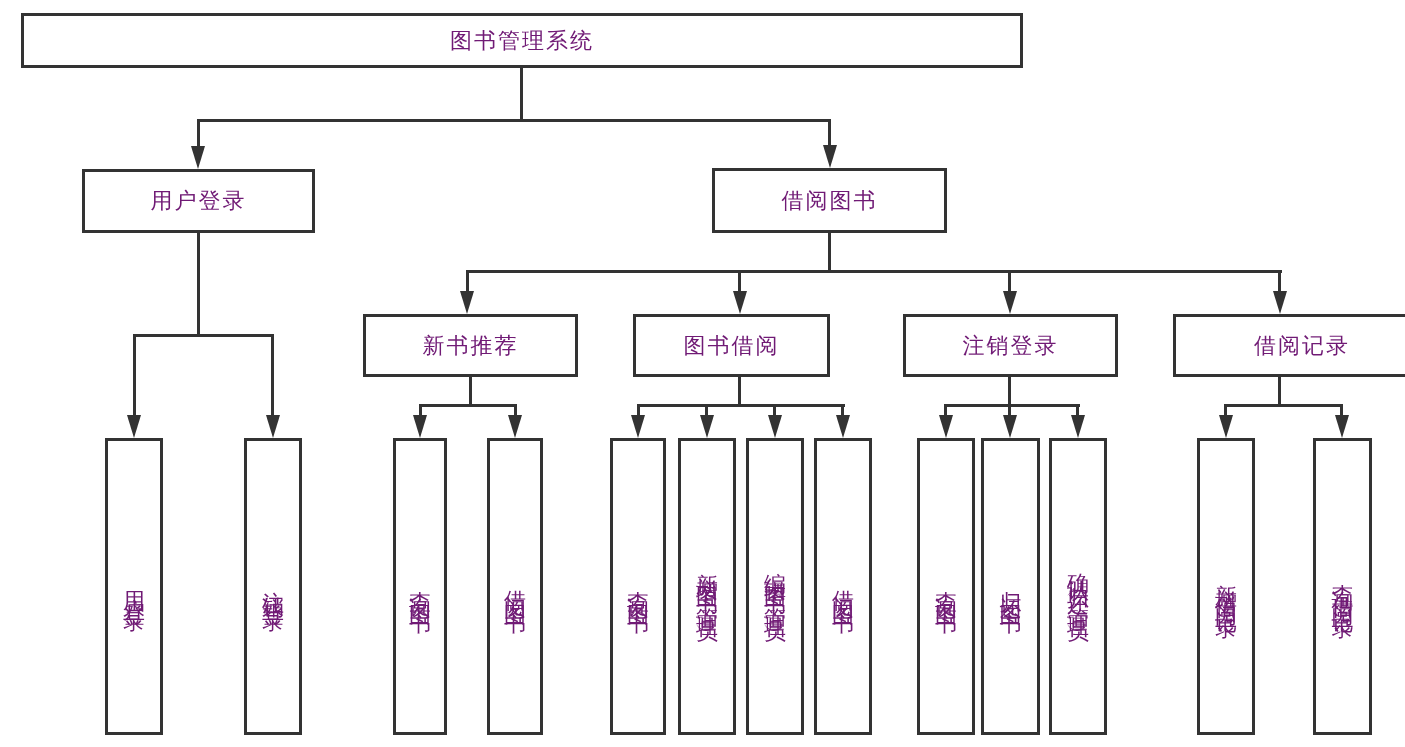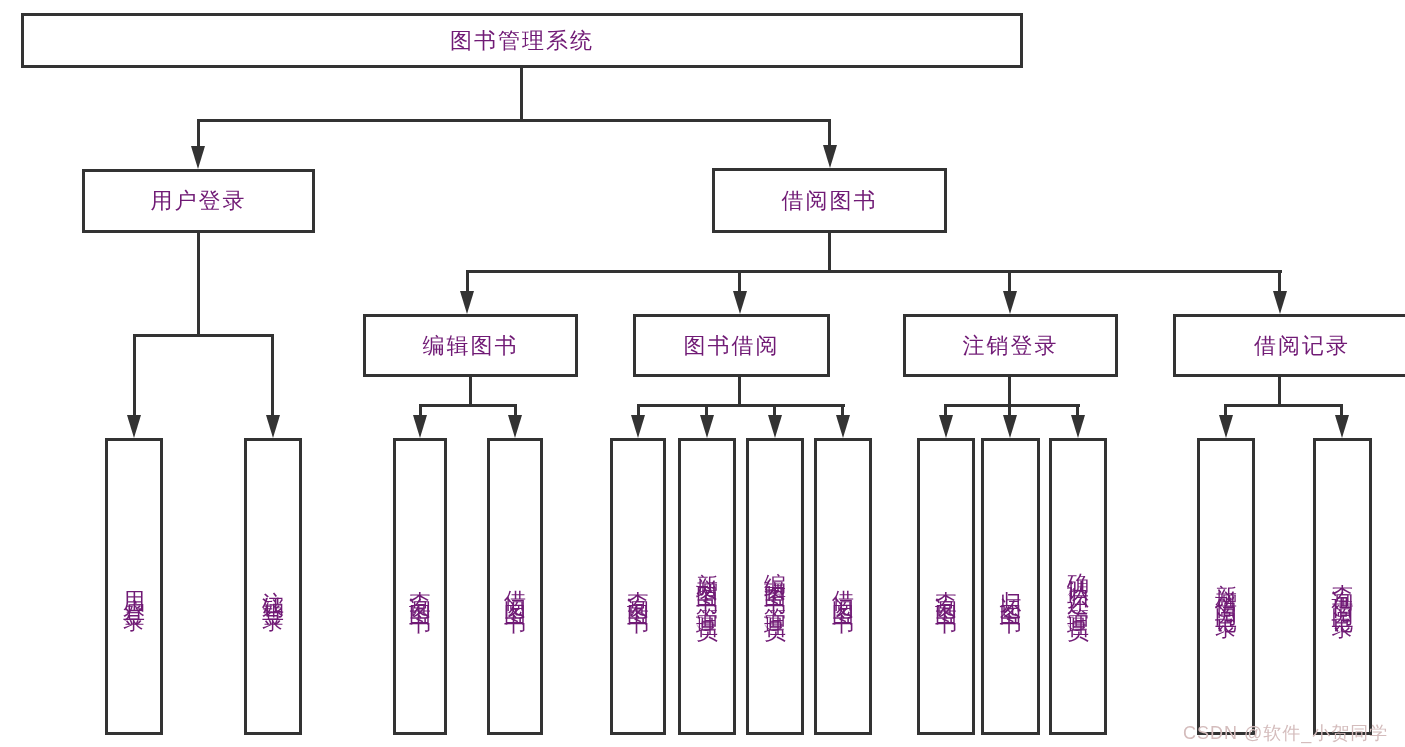--- a/index.html
+++ b/index.html
@@ -72,21 +72,21 @@
 
   <div class="node" style="left:82px; top:169px; width:233px; height:64px;">
     <span class="hlabel">用户登录</span>
   </div>
 
   <div class="node" style="left:712px; top:168px; width:235px; height:65px;">
     <span class="hlabel">借阅图书</span>
   </div>
 
   <div class="node" style="left:363px; top:314px; width:215px; height:63px;">
-    <span class="hlabel">编辑图书</span>
+    <span class="hlabel">新书推荐</span>
   </div>
 
   <div class="node" style="left:633px; top:314px; width:197px; height:63px;">
     <span class="hlabel">图书借阅</span>
   </div>
 
   <div class="node" style="left:903px; top:314px; width:215px; height:63px;">
     <span class="hlabel">注销登录</span>
   </div>
 
@@ -198,15 +198,14 @@
   <div class="vline" style="left:1076px; top:404px; height:14px;"></div>
   <div class="arrow" style="left:1071px; top:415px;"></div>
 
   <div class="vline" style="left:1278px; top:377px; height:30px;"></div>
   <div class="hline" style="left:1224px; top:404px; width:119px;"></div>
   <div class="vline" style="left:1224px; top:404px; height:14px;"></div>
   <div class="arrow" style="left:1219px; top:415px;"></div>
   <div class="vline" style="left:1340px; top:404px; height:14px;"></div>
   <div class="arrow" style="left:1335px; top:415px;"></div>
 
-  <div class="watermark" style="color: rgb(212, 188, 188);">CSDN @软件_小贺同学</div>
 
 </div>
 
 </body></html>

